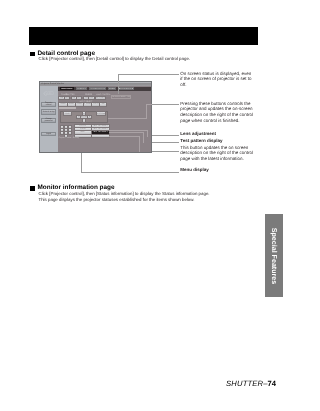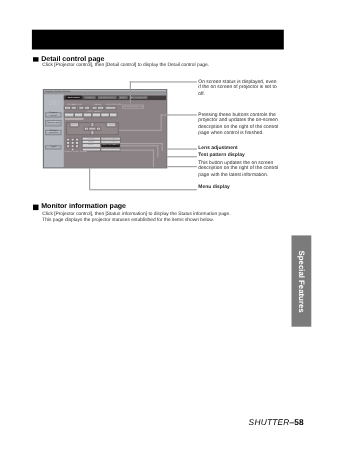--- a/index.html
+++ b/index.html
@@ -283,14 +283,14 @@
 <div class="abs bullet" style="left:30.2px;top:186.2px"></div>
 <div class="abs h2" style="left:37.5px;top:184.3px">Monitor information page</div>
 <div class="abs bodytext" style="left:38.5px;top:191.2px">Click [Projector control], then [Status information] to display the Status information page.</div>
 <div class="abs bodytext" style="left:38.5px;top:196.6px">This page displays the projector statuses established for the items shown below.</div>
 
 <div class="abs" id="sidetab">
   <span>Special Features</span>
 </div>
 
 <div class="abs" id="footer">
-  <span class="lang">SHUTTER</span><span class="dash">–</span><span class="pg">58</span>
+  <span class="lang">SHUTTER</span><span class="dash">–</span><span class="pg">74</span>
 </div>
 
 </body></html>

